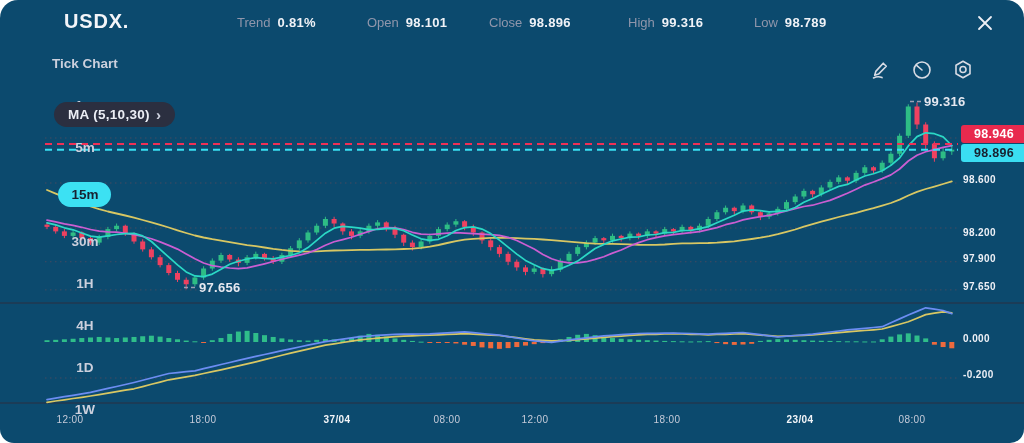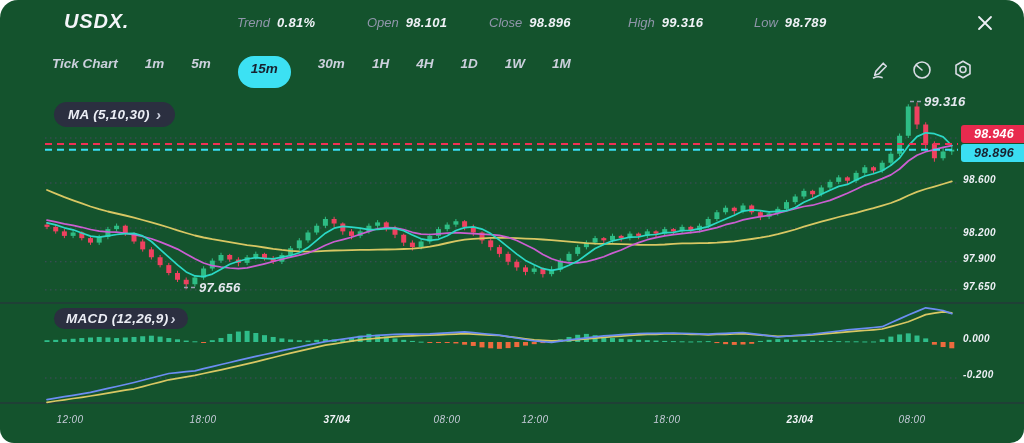--- a/index.html
+++ b/index.html
@@ -1,26 +1,26 @@
 <!DOCTYPE html>
 <html><head>
 <meta charset="utf-8">
 <style>
   html,body{margin:0;padding:0;background:#ffffff;}
   body{width:1024px;height:443px;position:relative;font-family:"Liberation Sans",sans-serif;overflow:hidden;}
-  .panel{position:absolute;inset:0;background:#14532d;border-radius:18px 18px 14px 14px;overflow:hidden;font-style:italic;}
+  .panel{position:absolute;inset:0;background:#0c4a6e;border-radius:18px 18px 14px 14px;overflow:hidden;}
   svg.chart{position:absolute;left:0;top:0;}
   .chart-area{position:absolute;left:40px;top:92px;width:918px;height:310px;}
   .hdr-title{position:absolute;left:64px;top:10px;font-size:20px;font-weight:700;letter-spacing:.8px;color:#f4f5f9;}
   .stat{position:absolute;top:15px;font-size:13px;white-space:nowrap;}
   .stat .sl{color:#9096ab;margin-right:7px;}
   .stat .sv{color:#f0f2f7;font-weight:600;letter-spacing:.3px;}
   .s0{left:237px}.s1{left:367px}.s2{left:489px}.s3{left:628px}.s4{left:754px}
   .close-btn{position:absolute;left:974px;top:12px;width:22px;height:22px;cursor:pointer;}
-  .tabs{position:absolute;left:52px;top:56px;height:32px;display:flex;gap:27px;}
+  .tabs{position:absolute;left:52px;top:56px;height:32px;display:flex;align-items:center;gap:27px;flex-direction:column;}
   .tab{font-size:13.5px;font-weight:600;color:#ccd0dd;cursor:pointer;white-space:nowrap;}
   .tab.sel{background:#3ce1f3;color:#182230;padding:5px 13px;border-radius:16px;}
   .tool-icons{position:absolute;left:869px;top:58px;display:flex;gap:17px;align-items:center;}
   .tool-icons .ico{width:24px;height:24px;cursor:pointer;}
   .pill{position:absolute;background:#2b2f40;border-radius:15px;color:#eceef5;font-size:13.5px;
         font-weight:700;letter-spacing:.3px;display:flex;align-items:center;cursor:pointer;}
   .pill-ma{left:54px;top:102px;padding:5px 14px;gap:6px;}
   .pill-macd{left:54px;top:308px;padding:3px 12px;gap:2px;}
   .chev{color:#cfd3e0;font-weight:700;font-size:15px;line-height:1;}
   .chev::after{content:"›";}
@@ -424,24 +424,20 @@
     <svg class="ico" viewBox="0 0 24 24" fill="none" stroke="#d8dbe4" stroke-width="1.6" stroke-linejoin="round">
       <path d="M12 3.2 L19 7.3 L19 15.7 L12 19.8 L5 15.7 L5 7.3 Z"></path>
         <circle cx="12" cy="11.5" r="3"></circle>
     </svg>
   </div>
 
   <div class="pill pill-ma">
     <span>MA (5,10,30)</span>
     <span class="chev"></span>
   </div>
-  <div class="pill pill-macd">
-    <span>MACD (12,26,9)</span>
-    <span class="chev"></span>
-  </div>
 
   <div class="badge badge-red">98.946</div>
   <div class="badge badge-cyan">98.896</div>
 
   <div class="anno anno-high">99.316</div>
   <div class="anno anno-low">97.656</div>
 
   <div id="labels">
       <div class="lbl ylab" style="left: 963px; top: 174px;">98.600</div>
       <div class="lbl ylab" style="left: 963px; top: 219px; margin-top: 8px;">98.200</div>

